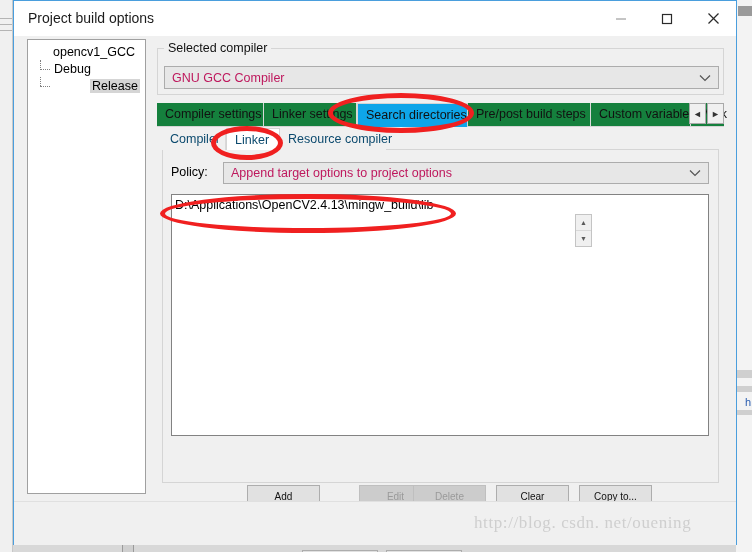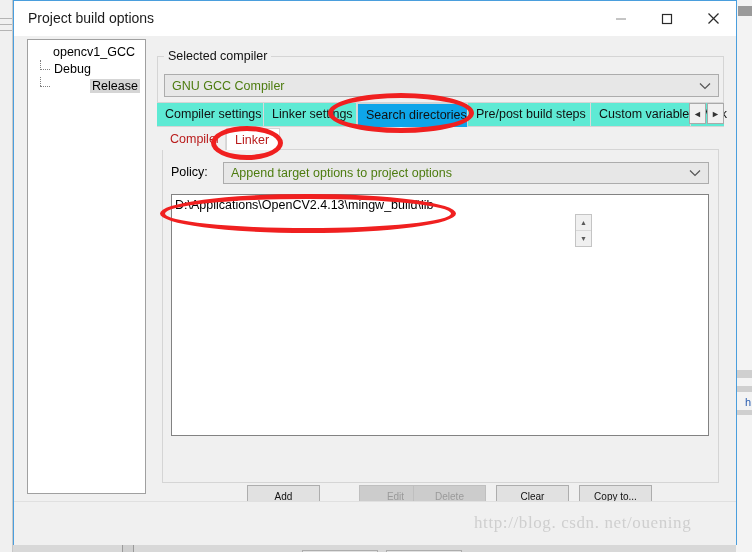--- a/index.html
+++ b/index.html
@@ -172,32 +172,31 @@
     background: #f0f0f0;
     padding: 0 4px;
     font-size: 12.5px;
     color: #111;
   }
   #group-compiler {
     left: 143px;
     top: 12px;
     width: 567px;
     height: 47px;
-    margin-top: 8px;
   }
   .combo {
     position: absolute;
     background: #e7e7e7;
     border: 1px solid #acacac;
     box-sizing: border-box;
     display: flex;
     align-items: center;
     font-size: 12.5px;
   }
-  .combo .ctext { padding-left: 7px; color: #4d7c0f; flex: 1; }
+  .combo .ctext { padding-left: 7px; color: #be185d; flex: 1; }
   .combo .carrow {
     width: 26px;
     display: flex;
     align-items: center;
     justify-content: center;
     color: #555;
   }
   #compiler-combo {
     left: 6px;
     top: 17px;
@@ -216,21 +215,21 @@
     box-sizing: border-box;
   }
   .tab {
     position: absolute;
     top: 0;
     height: 23px;
     line-height: 23px;
     padding: 0 8px;
     font-size: 12.5px;
     white-space: nowrap;
-    background: #5eead4;
+    background: #15803d;
     border-right: 1px solid #d9d9d9;
     box-sizing: border-box;
     color: #111;
   }
   .tab.sel {
     background: #0ea5e9;
     border-top: 1px solid #d5d5d5;
     border-left: 1px solid #d5d5d5;
     border-right: 1px solid #d5d5d5;
     z-index: 3;
@@ -278,21 +277,21 @@
     position: absolute;
     top: 1px;
     height: 21px;
     line-height: 21px;
     padding: 0 8px;
     font-size: 12.5px;
     background: #f0f0f0;
     border-right: 1px solid #d9d9d9;
     box-sizing: border-box;
     white-space: nowrap;
-    color: #b91c1c;
+    color: #0c4a6e;
   }
   .itab.sel {
     background: #ffffff;
     border-top: 1px solid #d5d5d5;
     border-left: 1px solid #d5d5d5;
     border-right: 1px solid #d5d5d5;
     top: 0;
     height: 22px;
     line-height: 22px;
     z-index: 3;
@@ -508,20 +507,21 @@
       <div class="tab-arrows">
         <div class="tab-arrow">◄</div>
         <div class="tab-arrow">►</div>
       </div>
     </div>
 
     <div class="inner-panel">
       <div class="inner-tabs">
         <div class="itab" style="left:0px;  width:64px;">Compiler</div>
         <div class="itab sel" style="left:64px; width:54px;">Linker</div>
+        <div class="itab" style="left:118px;width:106px;border-right:0;">Resource compiler</div>
       </div>
 
       <div class="inner-body">
         <div class="policy-row">
           <div class="policy-label">Policy:</div>
           <div class="combo" id="policy-combo">
             <span class="ctext">Append target options to project options</span>
             <span class="carrow">
               <svg width="12" height="8" viewBox="0 0 12 8">
                   <polyline points="1,1.5 6,6.5 11,1.5" fill="none" stroke="#555" stroke-width="1.2"></polyline>

